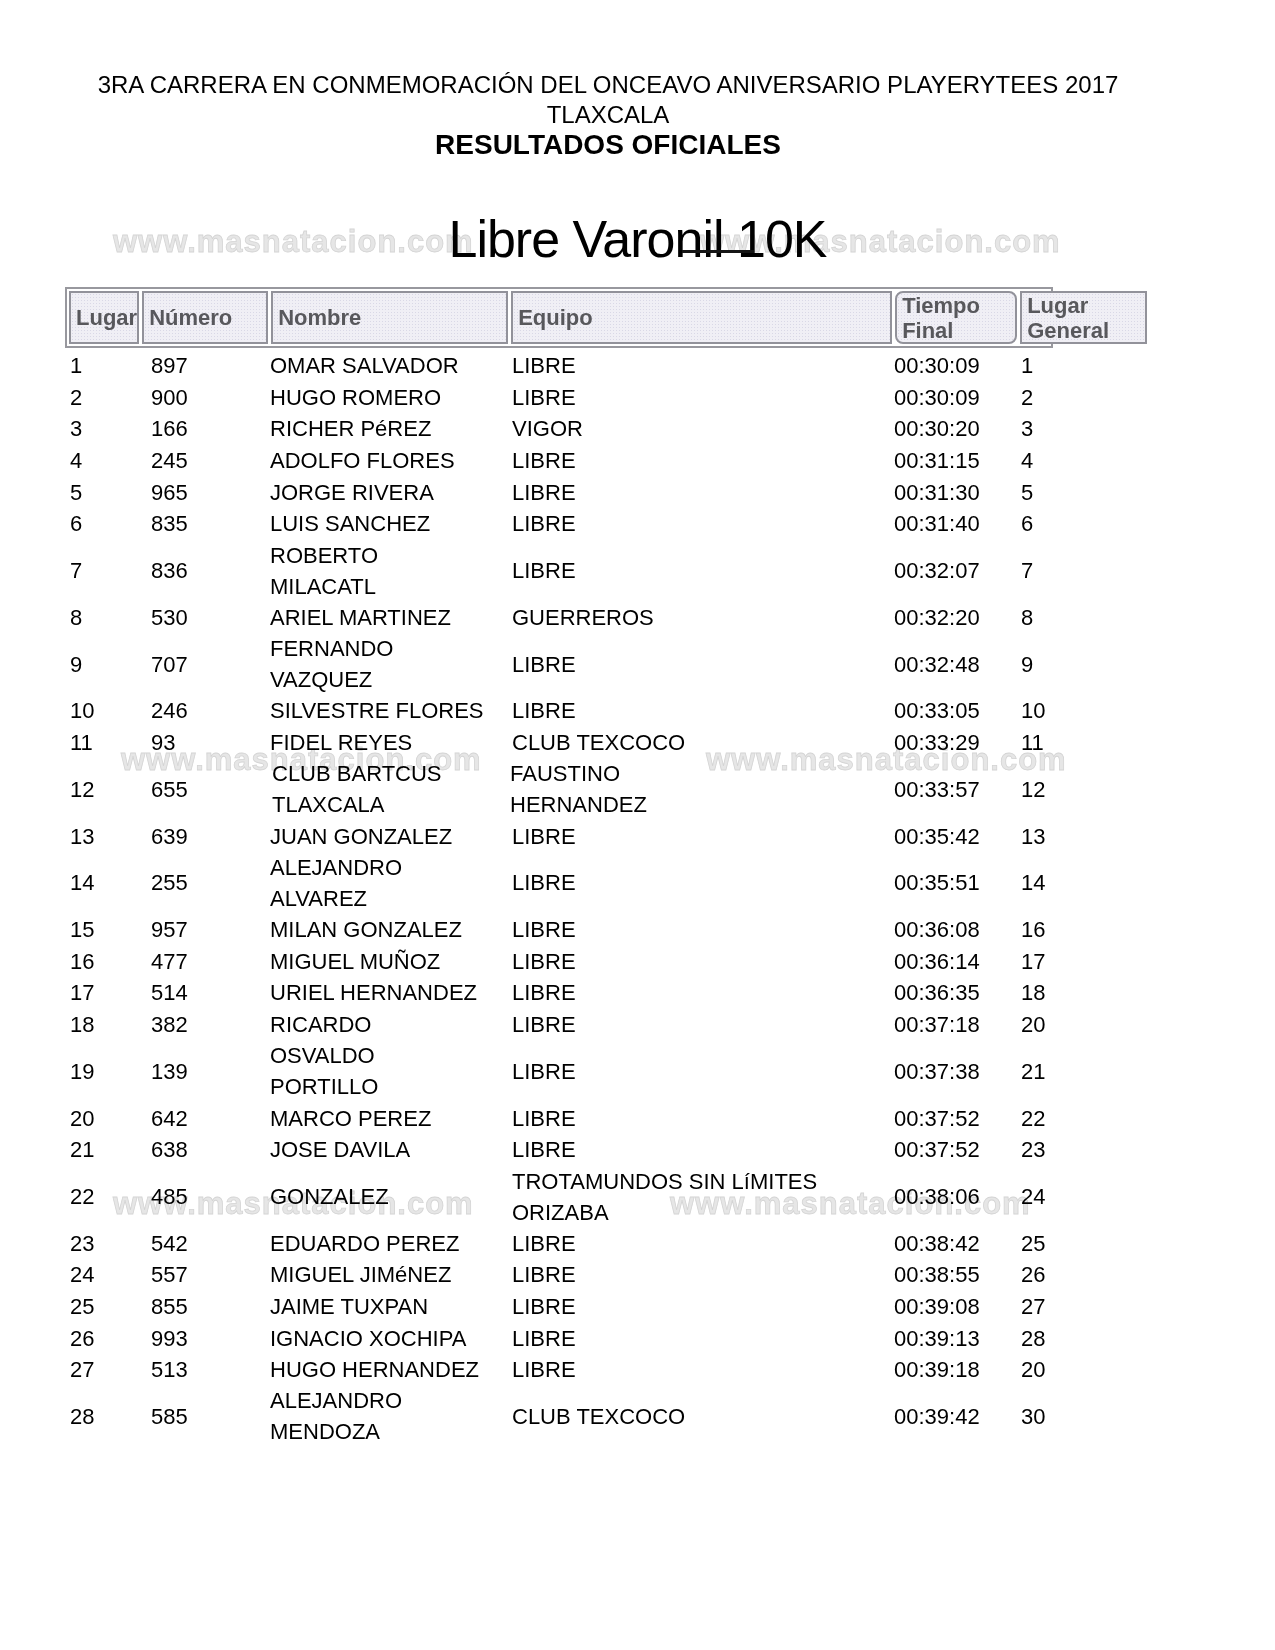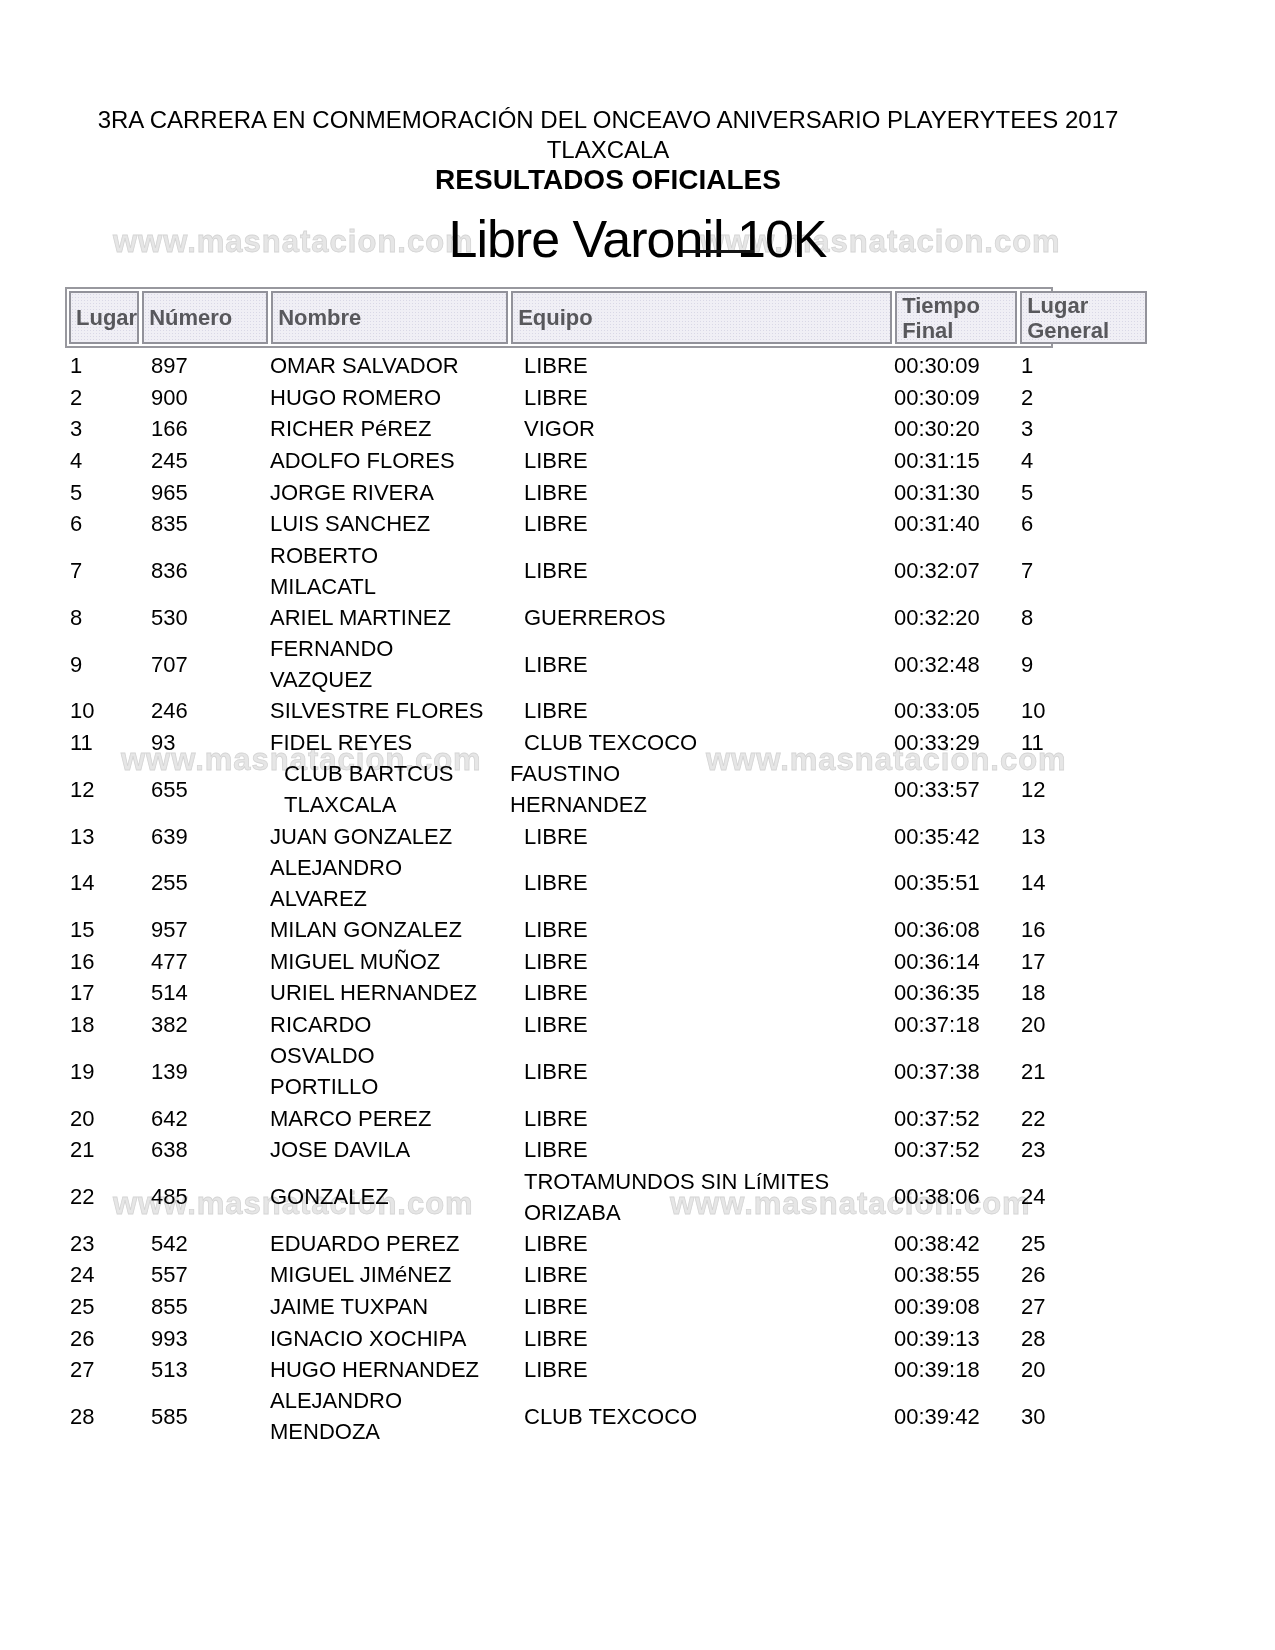--- a/index.html
+++ b/index.html
@@ -21,21 +21,20 @@
     color:#e6e6e6;
     -webkit-text-stroke:0.8px #d4d4d4;
     line-height:1;
     white-space:nowrap;
   }
   .content{position:relative;z-index:1;}
 
   .doc-header{
     position:absolute;left:58px;top:70px;width:1100px;
     text-align:center;
-    margin-top:35px;
   }
   .doc-header .l1,.doc-header .l2{
     font-size:24px;line-height:30px;font-weight:normal;
   }
   .doc-header .l3{
     font-size:28px;line-height:30px;font-weight:bold;
   }
   .category-title{
     position:absolute;left:0;top:212px;width:1275px;
     text-align:center;
@@ -67,38 +66,38 @@
     display:flex;align-items:center;
     padding-left:5px;
     font-size:22px;line-height:25px;
     font-weight:bold;color:#58585c;
     white-space:pre-line;
   }
   .th.c1{flex:0 0 66px;}
   .th.c2{flex:0 0 126px;}
   .th.c3{flex:0 0 237px;}
   .th.c4{flex:0 0 381px;}
-  .th.c5{flex:0 0 122px;}
+  .th.c5{flex:0 0 122px;border-radius:8px;}
   .th.c6{flex:1 0 127px;}
 
   .rows{margin-top:2px;}
   .tr{
     display:grid;
     grid-template-columns:72px 129px 240px 384px 125px 132px;
     align-items:center;
     min-height:31.6px;
   }
   .td{
     font-size:22px;line-height:31px;
     white-space:pre-line;
   }
   .td.c1{padding-left:5px;}
   .td.c2{padding-left:14px;}
   .td.c3{padding-left:4px;}
-  .td.c4{padding-left:6px;margin-left:12px;}
+  .td.c4{padding-left:6px;}
   .td.c5{padding-left:4px;}
   .td.c6{padding-left:6px;}
 </style>
 </head>
 <body>
 
 <div class="page">
 
   <span class="wm" style="left:113px;top:226px;">www.masnatacion.com</span>
   <span class="wm" style="left:700px;top:226px;">www.masnatacion.com</span>

